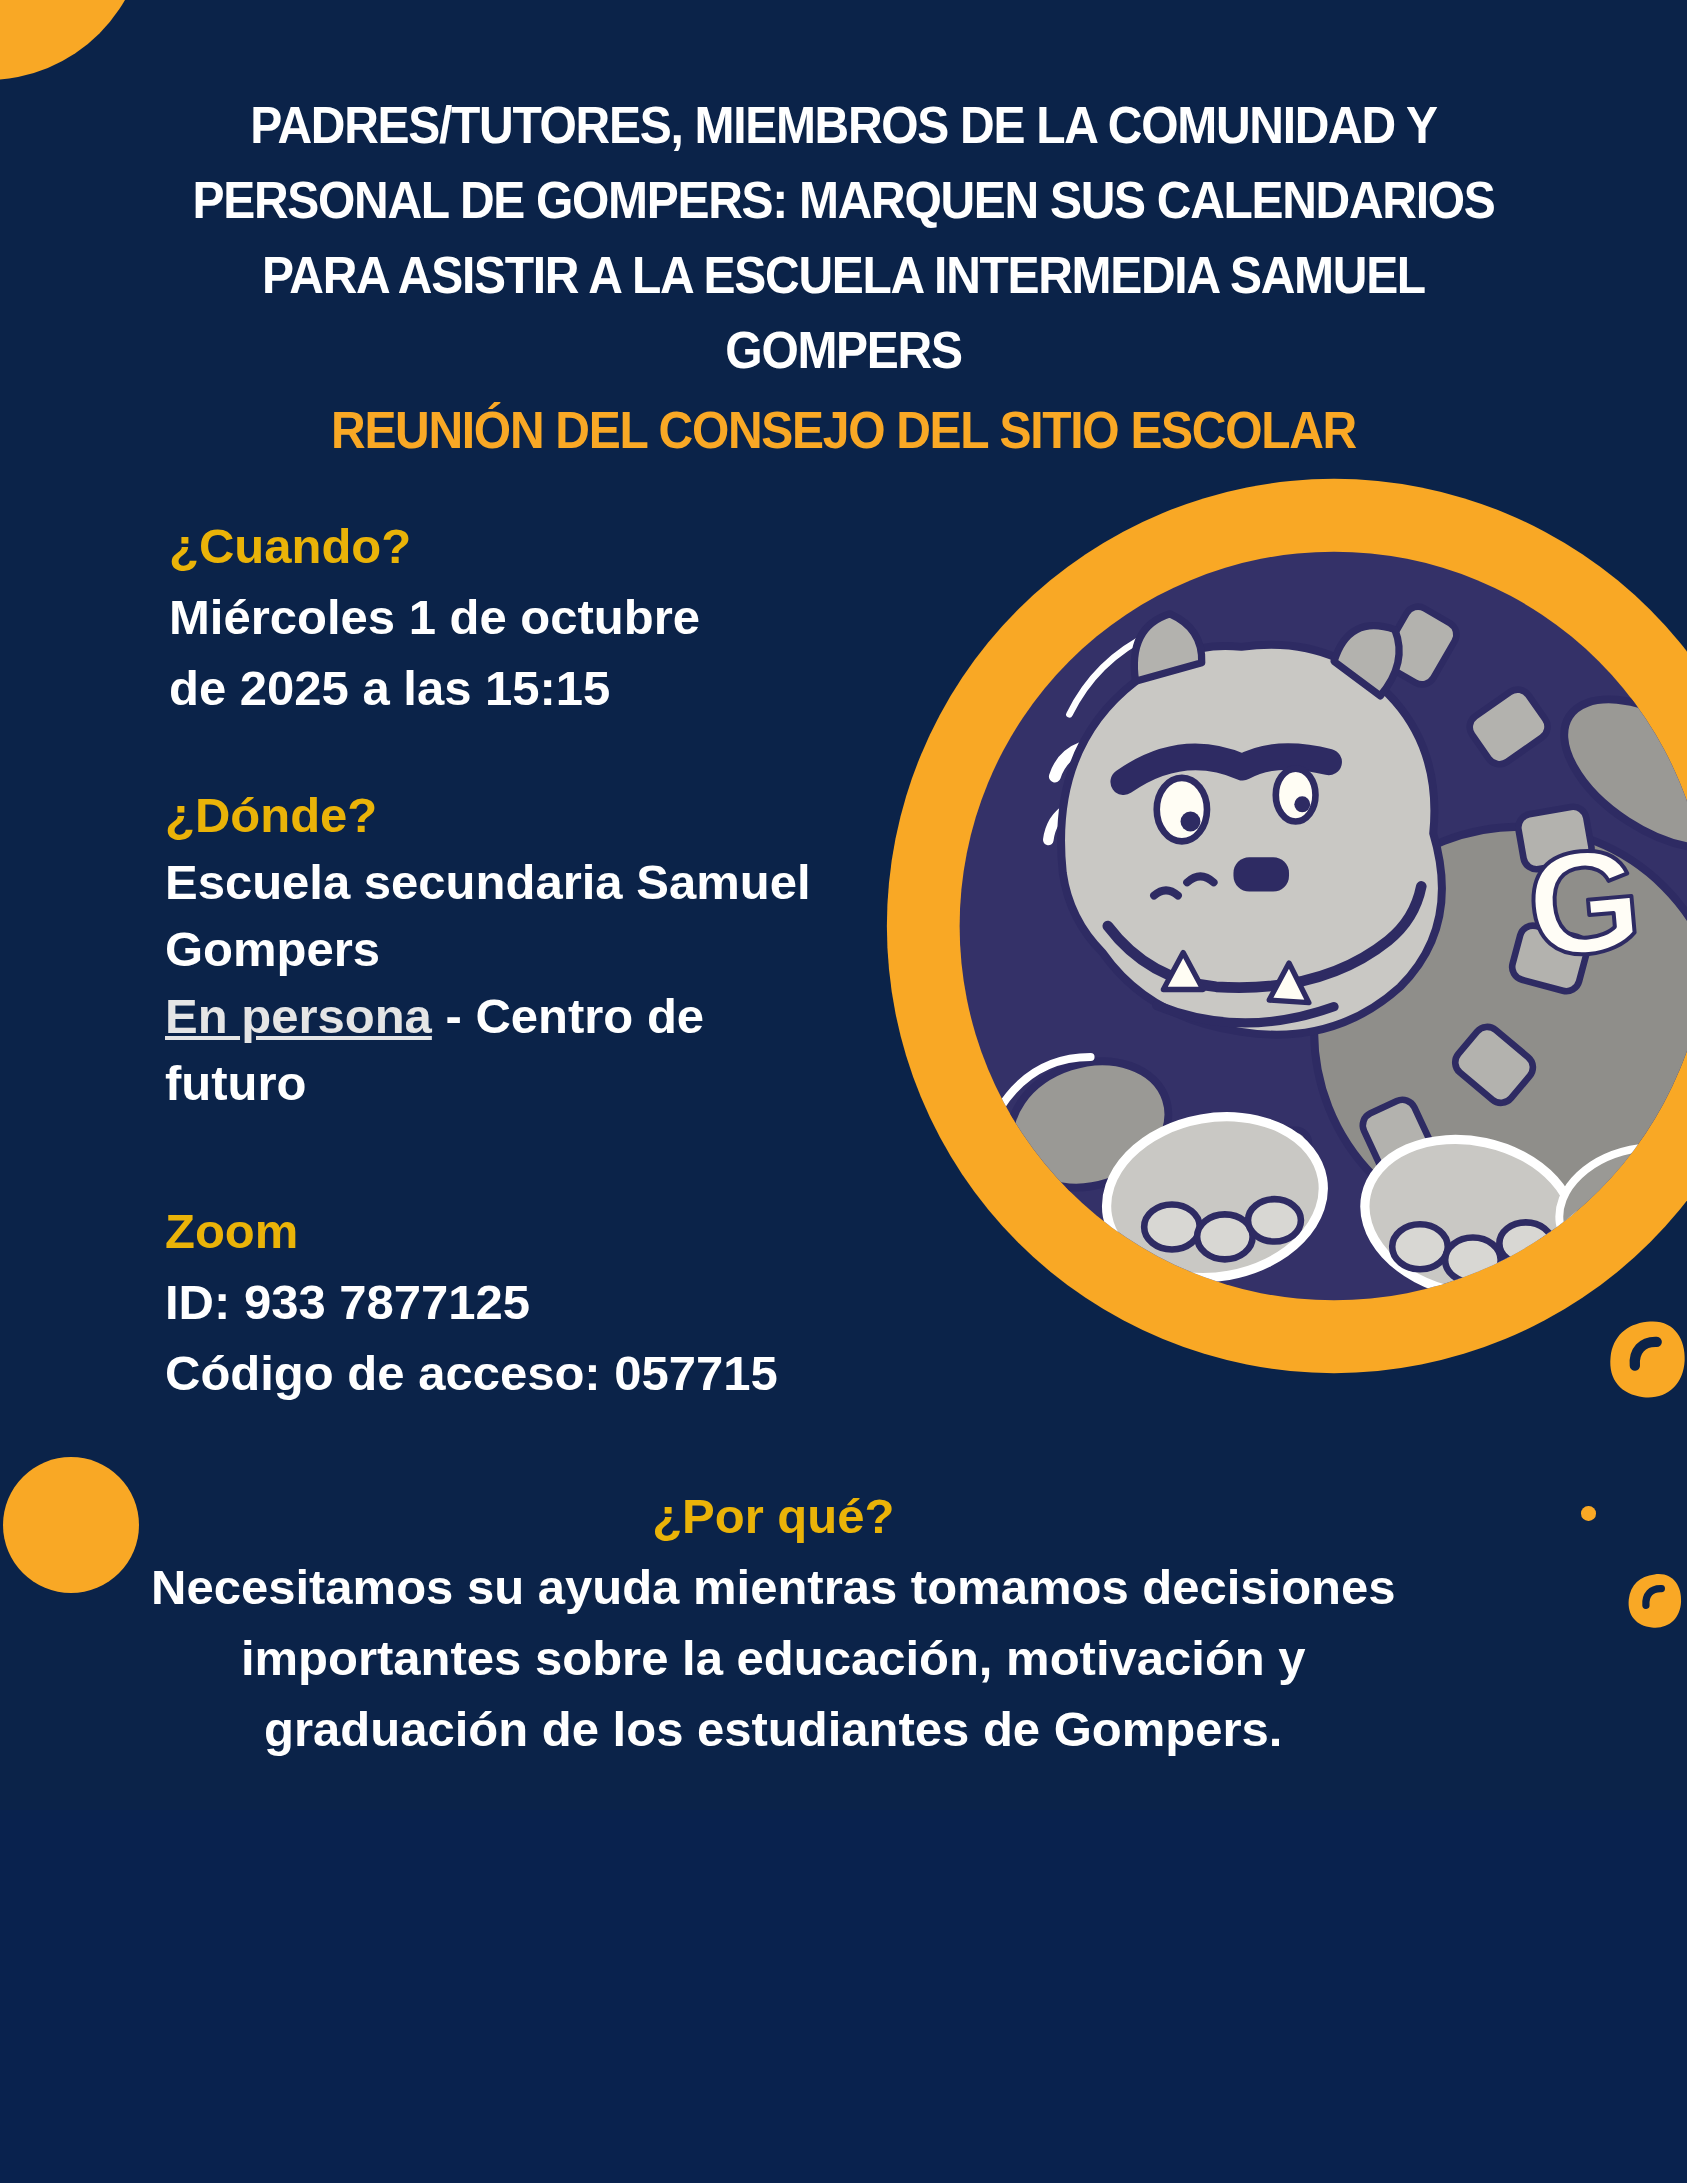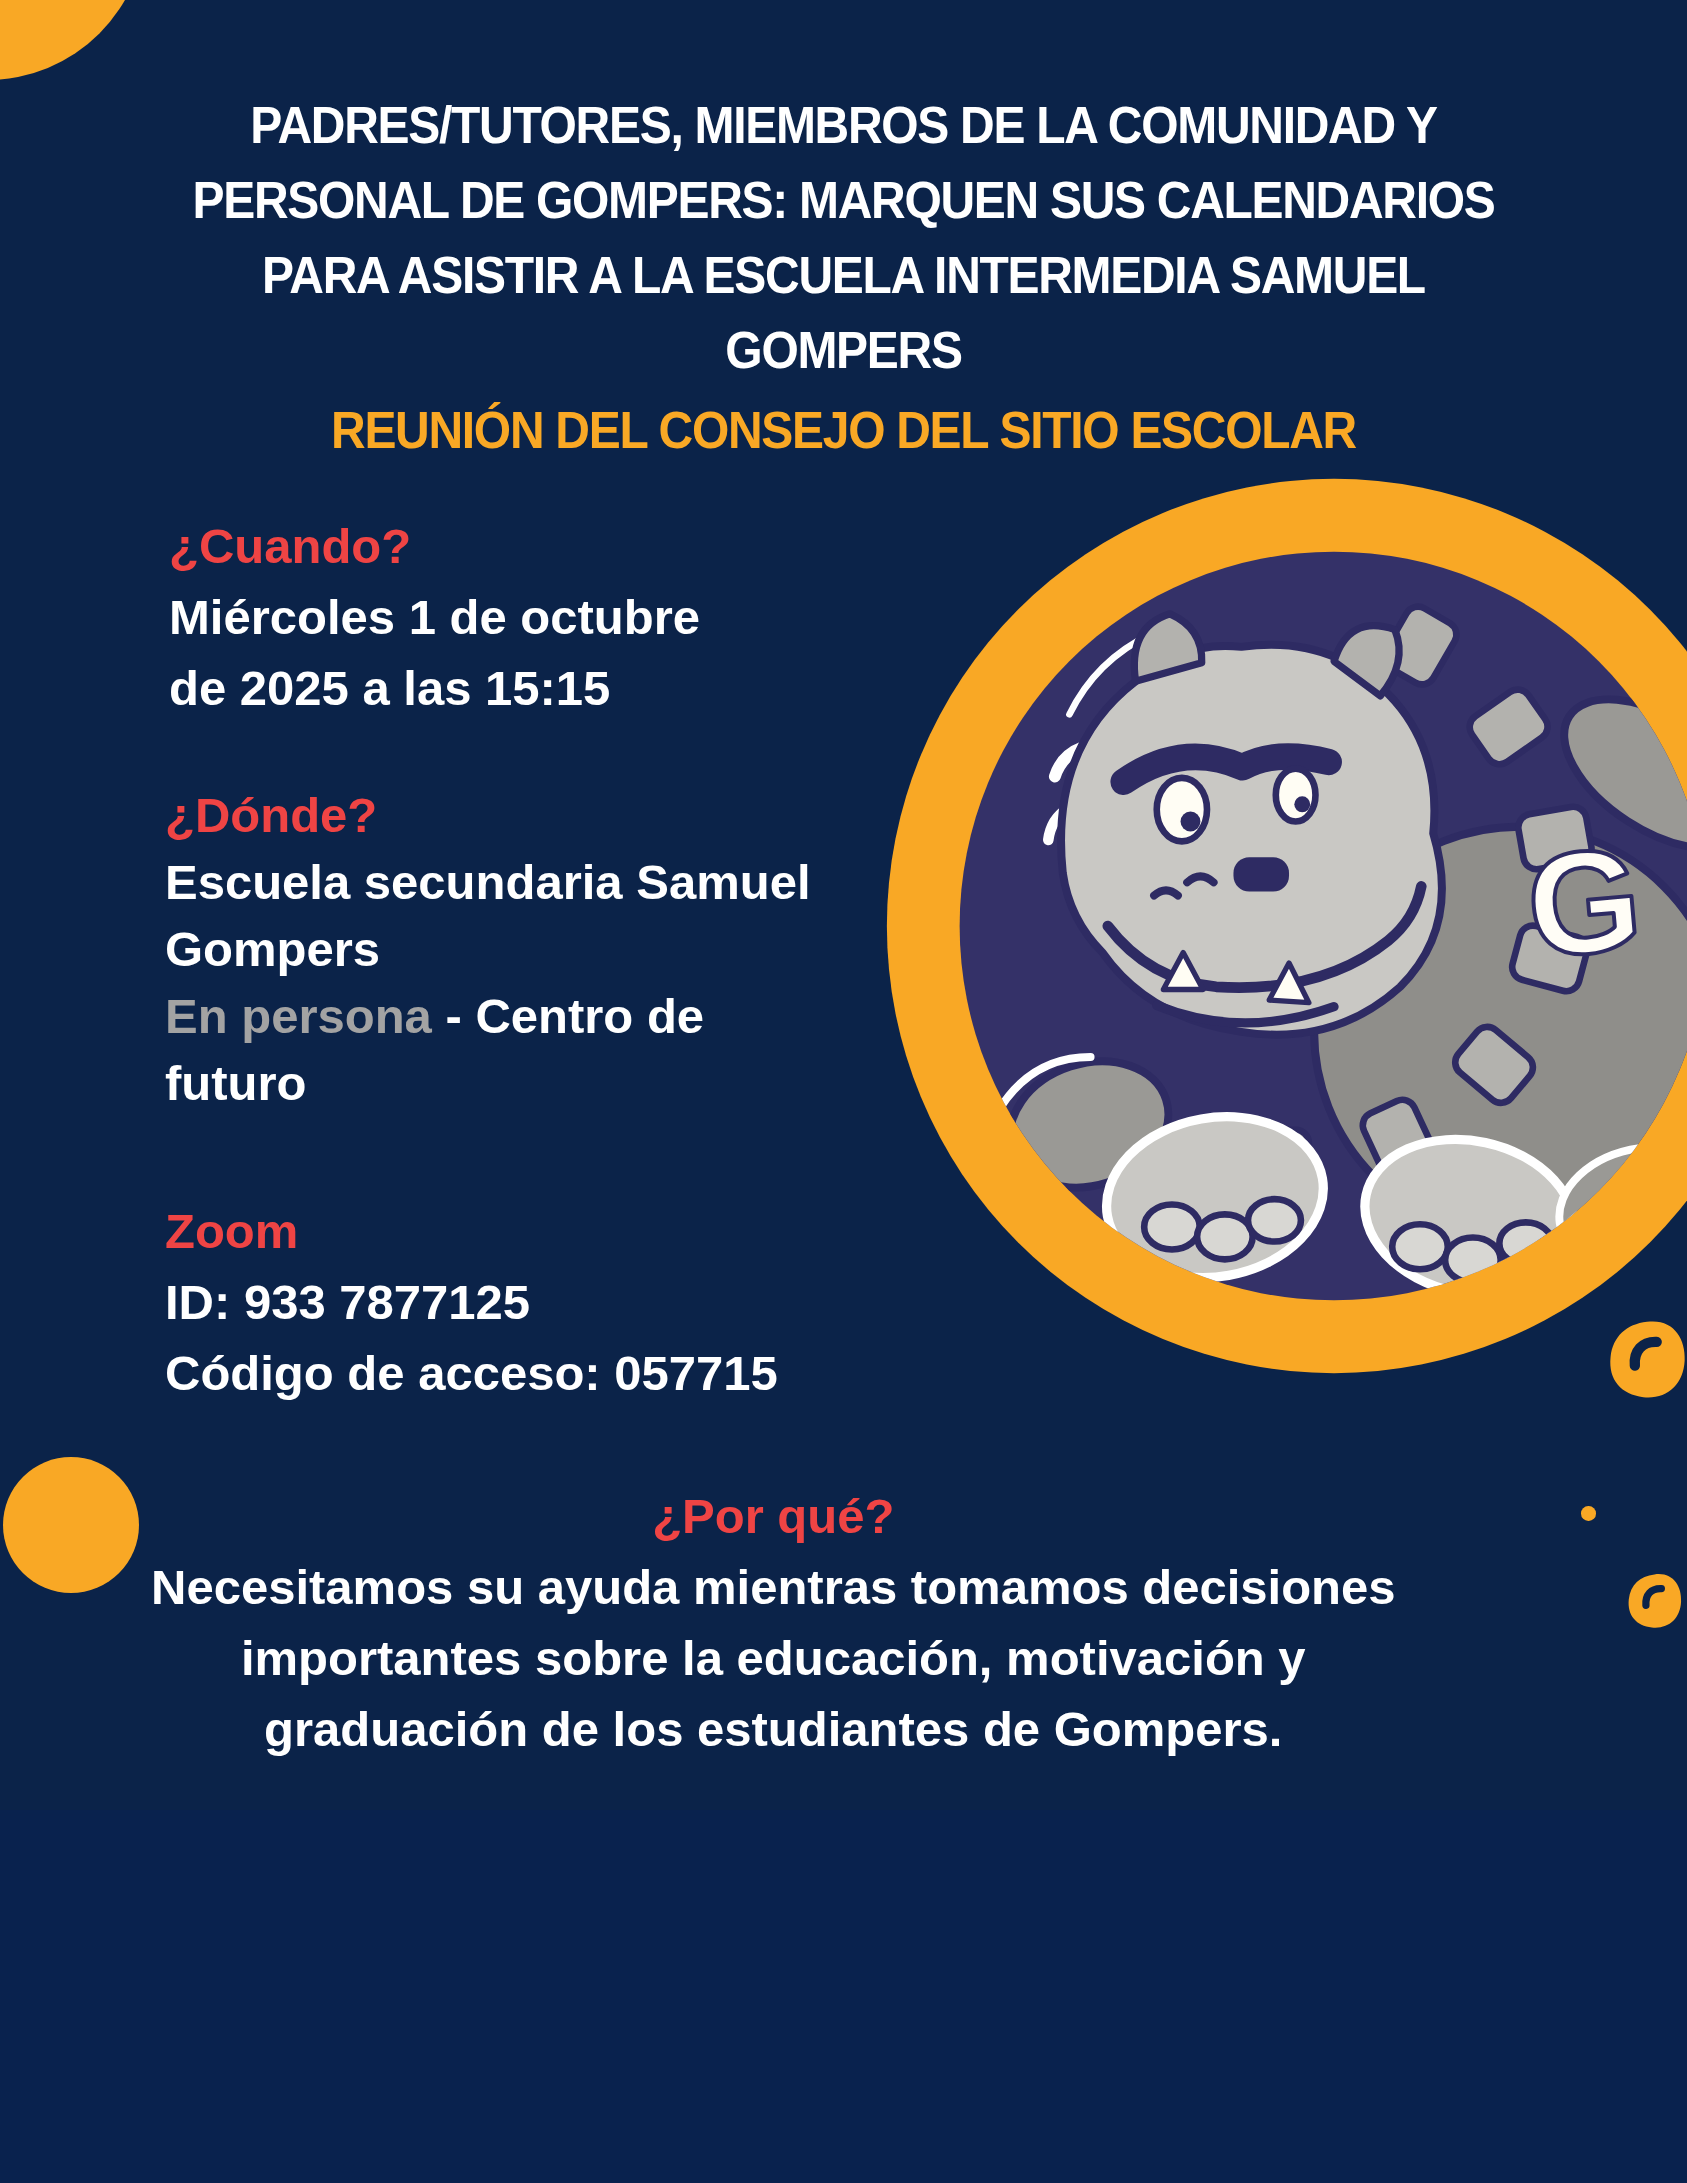--- a/index.html
+++ b/index.html
@@ -30,28 +30,28 @@
   .blob2{position:absolute;left:1624px;top:1571px;width:61px;height:60px;}
   
   .title-block{
     position:absolute;top:87px;left:0;width:1687px;
     text-align:center;
     font-size:48px;line-height:69px;letter-spacing:-1.3px;
     transform:scaleY(1.09);transform-origin:top center;
   }
   .subtitle{color:#F9A825;margin-top:4px;}
   .sec{position:absolute;font-size:49px;line-height:71px;}
-  .sec .h{color:#ef4444;}
+  .sec .h{color:#eab308;}
   .sec-when{left:169px;top:511px;}
   .sec-where{left:165px;top:782px;line-height:67px;}
   .sec-zoom{left:165px;top:1196px;}
   .sec-why{left:151px;top:1481px;text-align:center;}
   .sec-p2{left:165px;top:1825px;}
   .sec-closing{left:165px;top:2017px;margin-top:48px;}
-  .accent{color:#a3a3a3;}
+  .accent{color:#e5e5e5;text-decoration:underline;}
 </style>
 </head>
 <body>
 
 <div class="flyer">
 
   <div class="corner-circle"></div>
   <div class="side-circle"></div>
   <div class="dot"></div>
 

